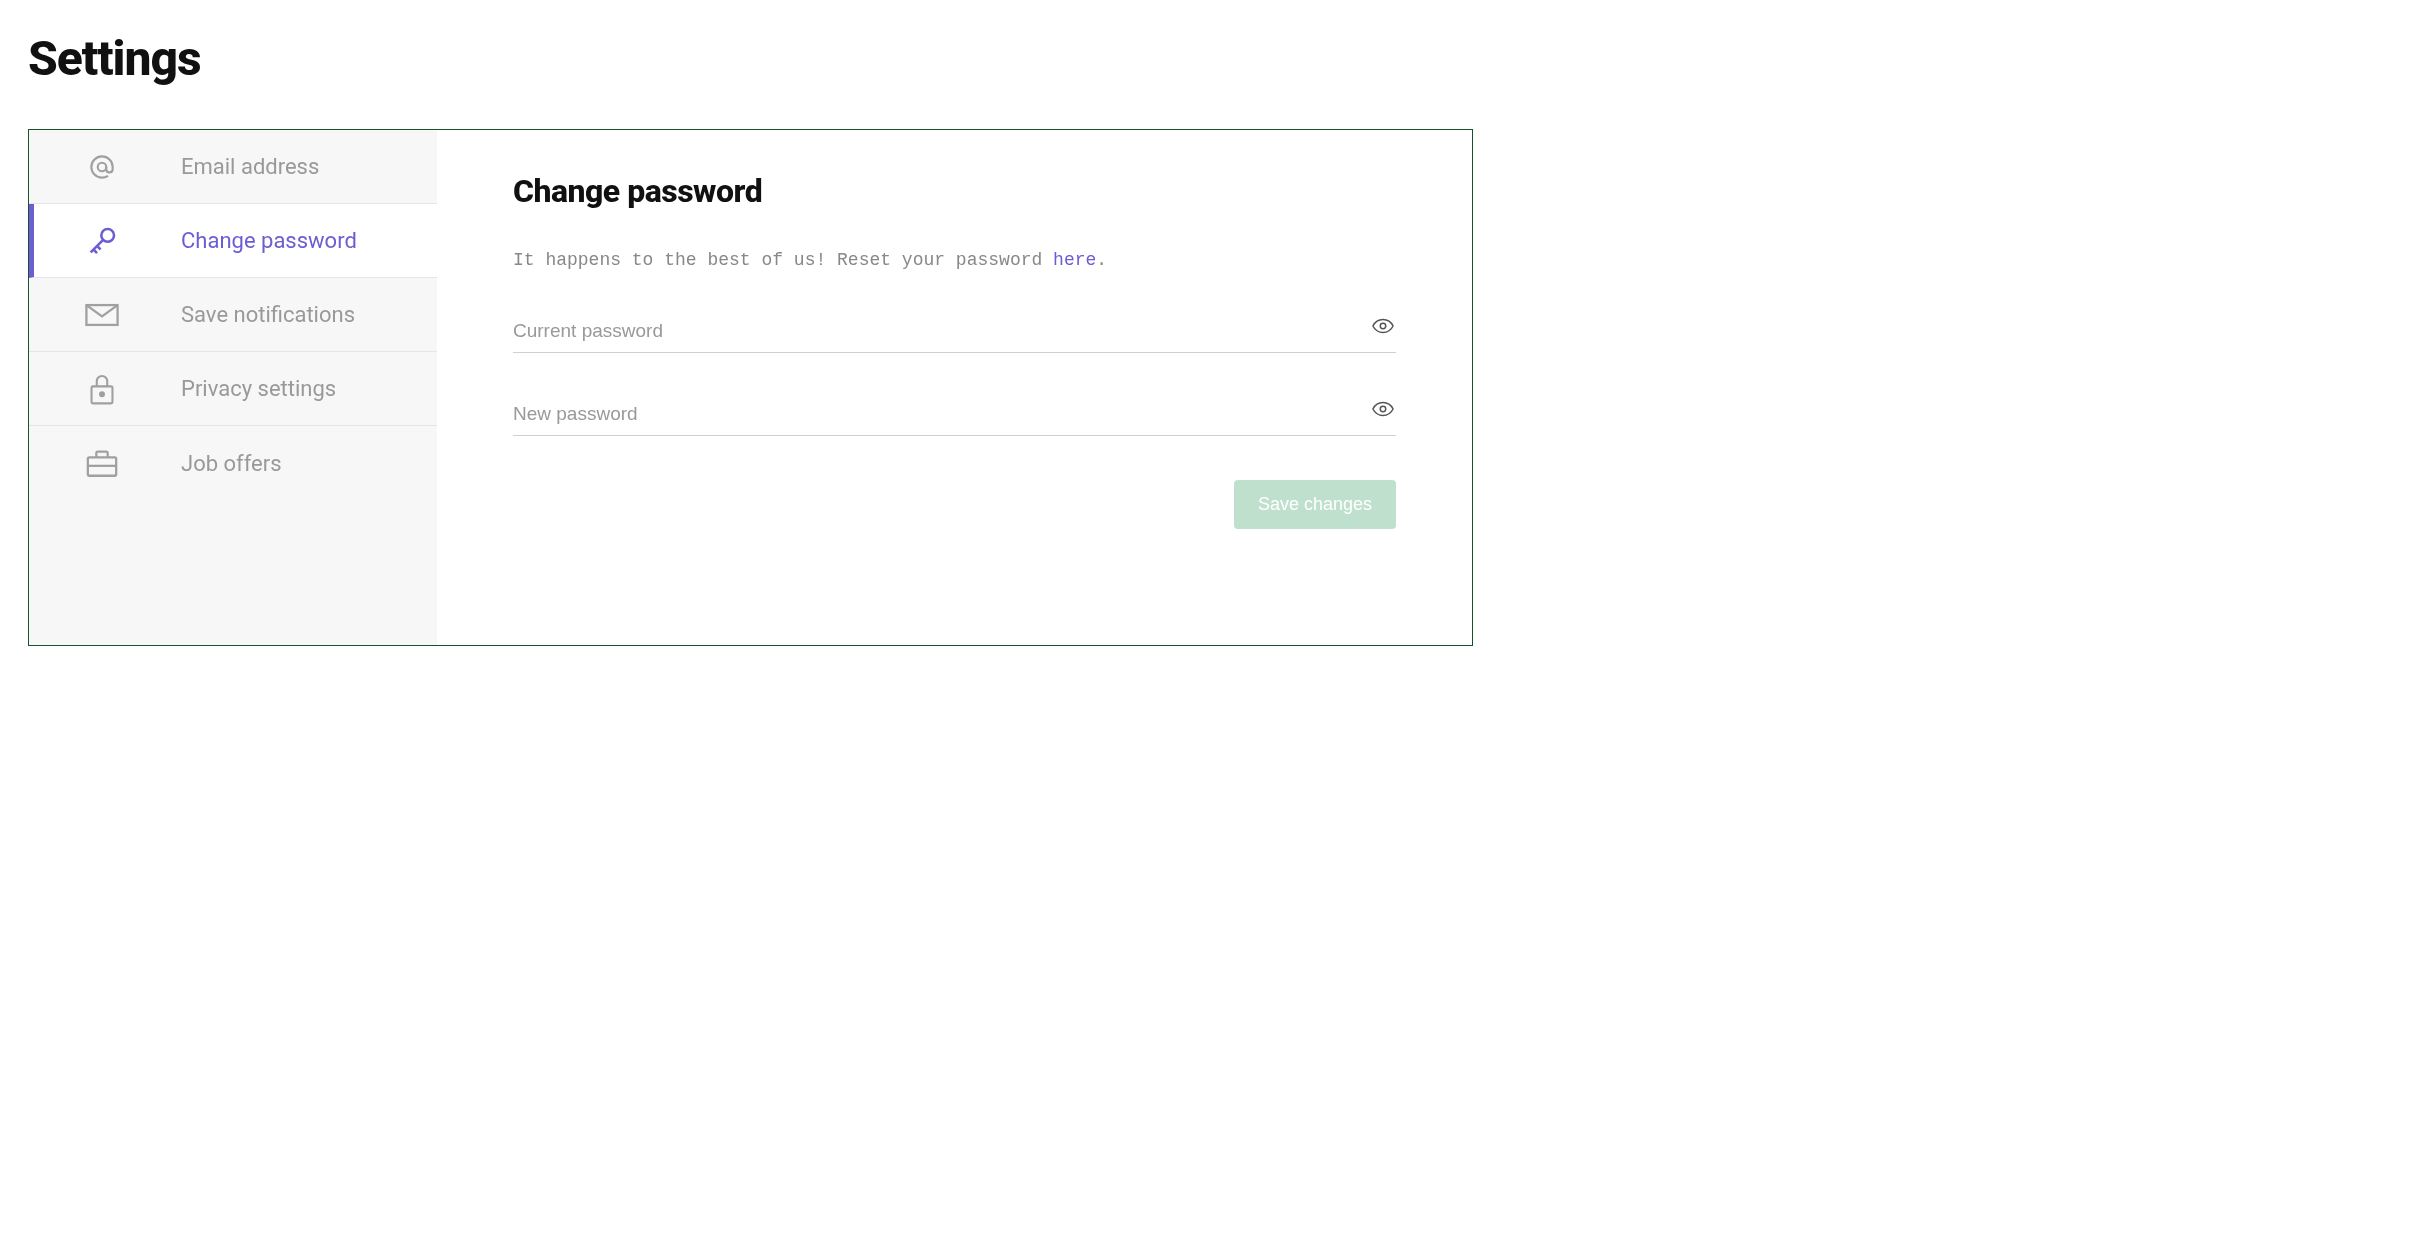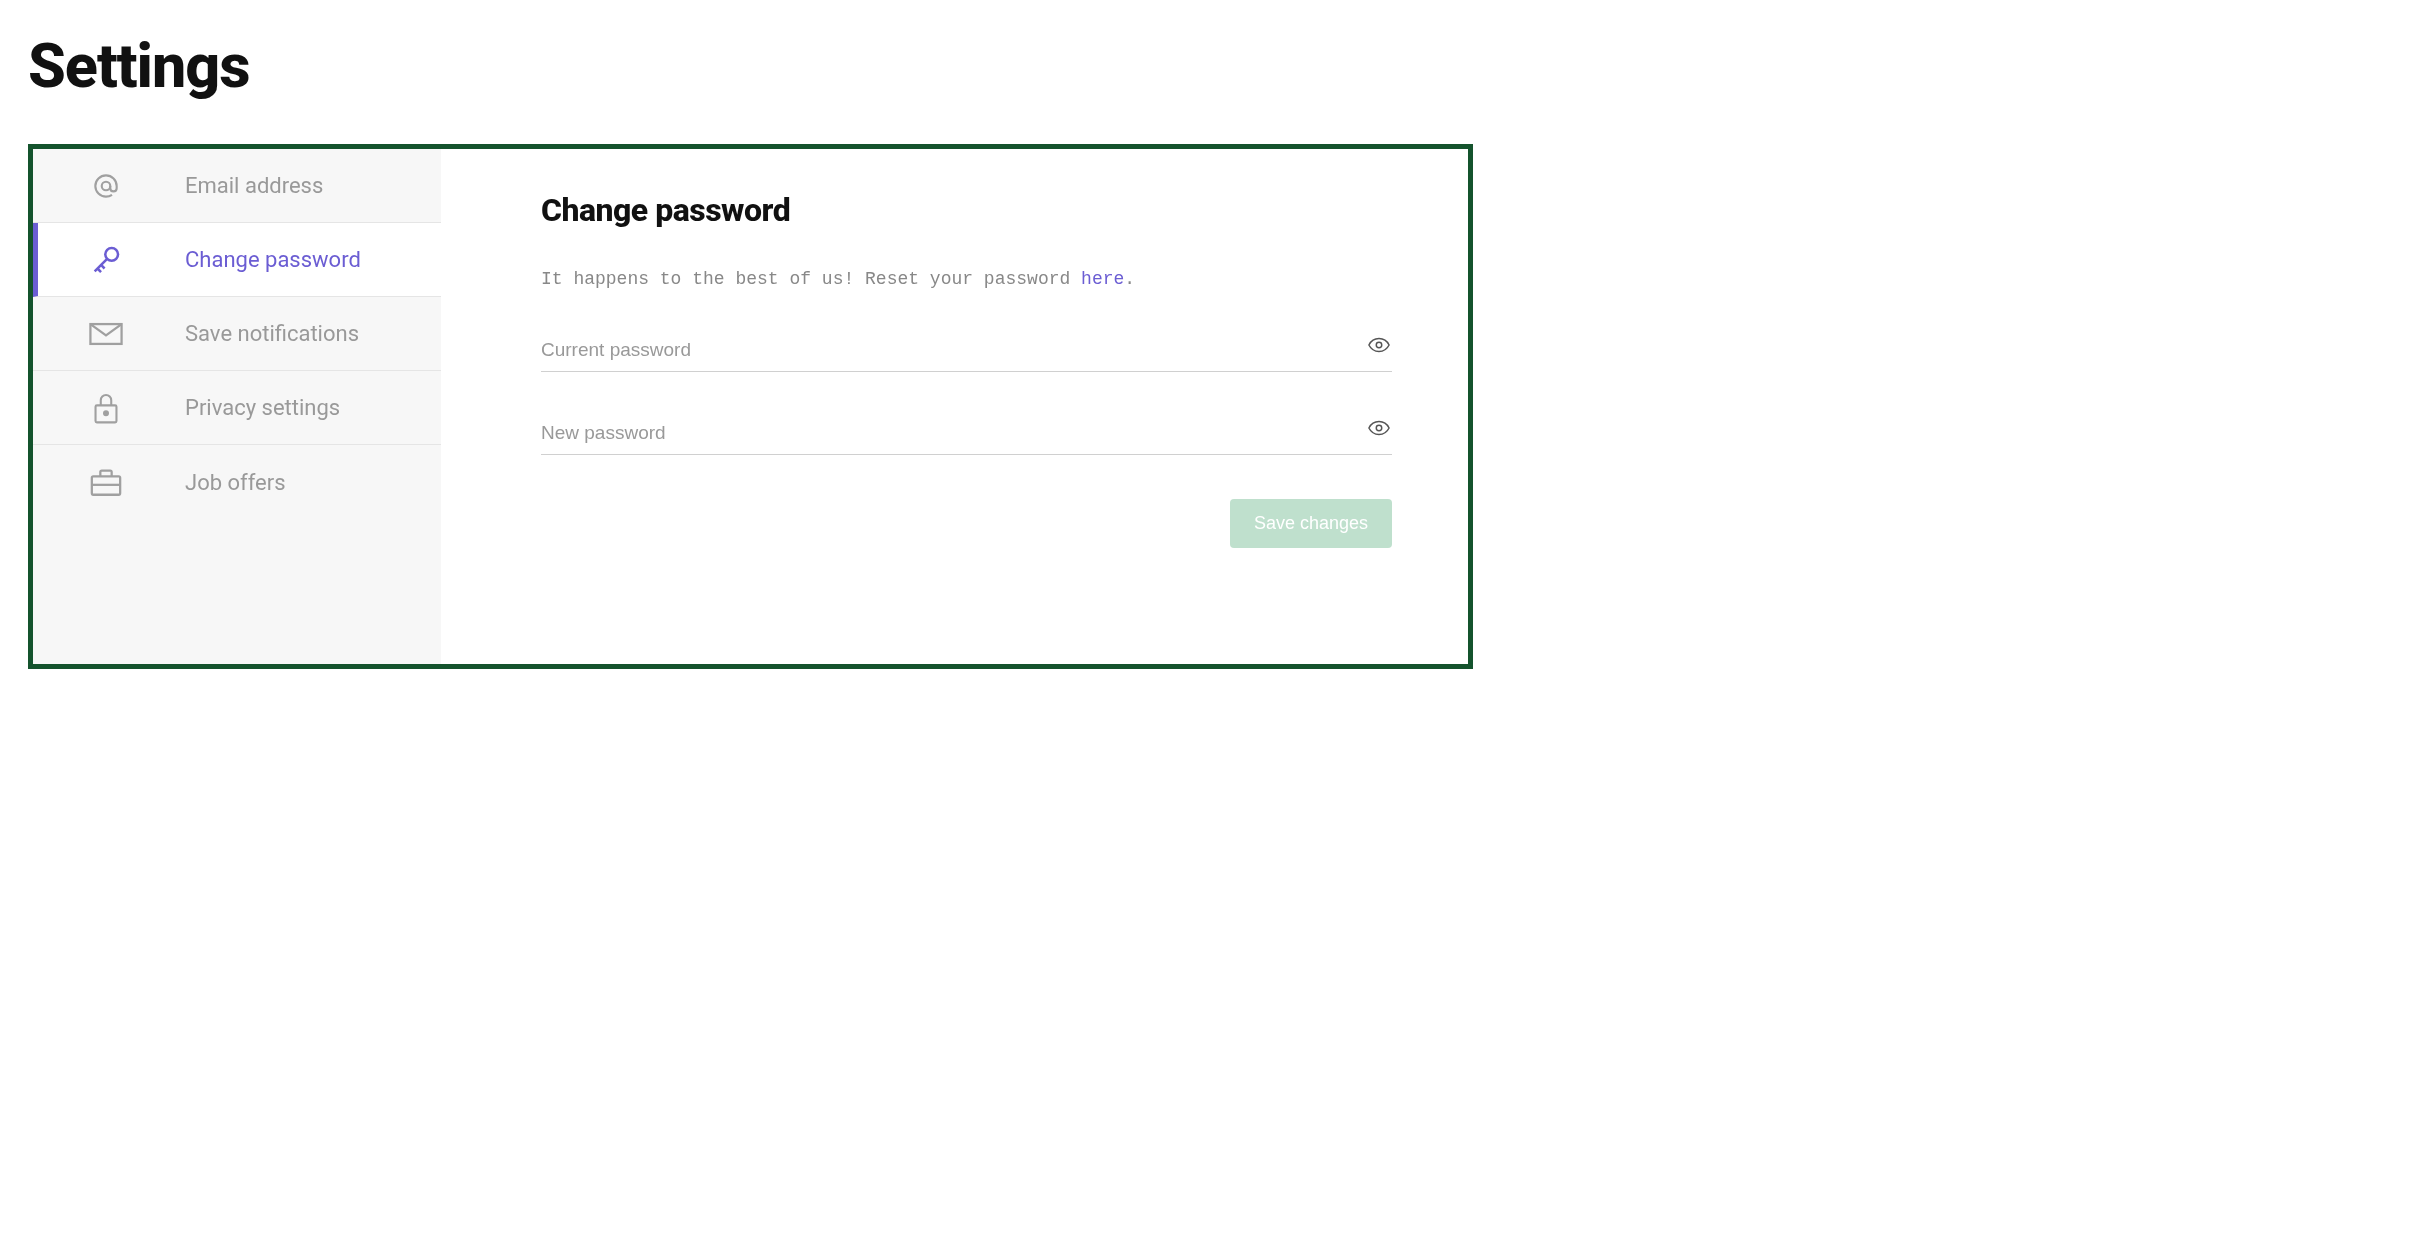--- a/index.html
+++ b/index.html
@@ -9,31 +9,30 @@
     }
     body {
       font-family: -apple-system, BlinkMacSystemFont, "Segoe UI", Roboto, Helvetica, Arial, sans-serif;
       background: #ffffff;
       color: #222;
     }
     .page {
       padding: 30px 28px;
     }
     .page-title {
-      font-size: 61px;
+      font-size: 48px;
       font-weight: 800;
       letter-spacing: -1px;
       color: #111;
       margin-bottom: 42px;
     }
     .panel {
       display: flex;
-      border: 5px solid #14532d;
+      border: 1px solid #14532d;
       max-width: 1445px;
-      gap: 24px;
     }
     .sidebar {
       width: 408px;
       flex-shrink: 0;
       background: #f7f7f7;
     }
     .sidebar-item {
       display: flex;
       align-items: center;
       height: 74px;

